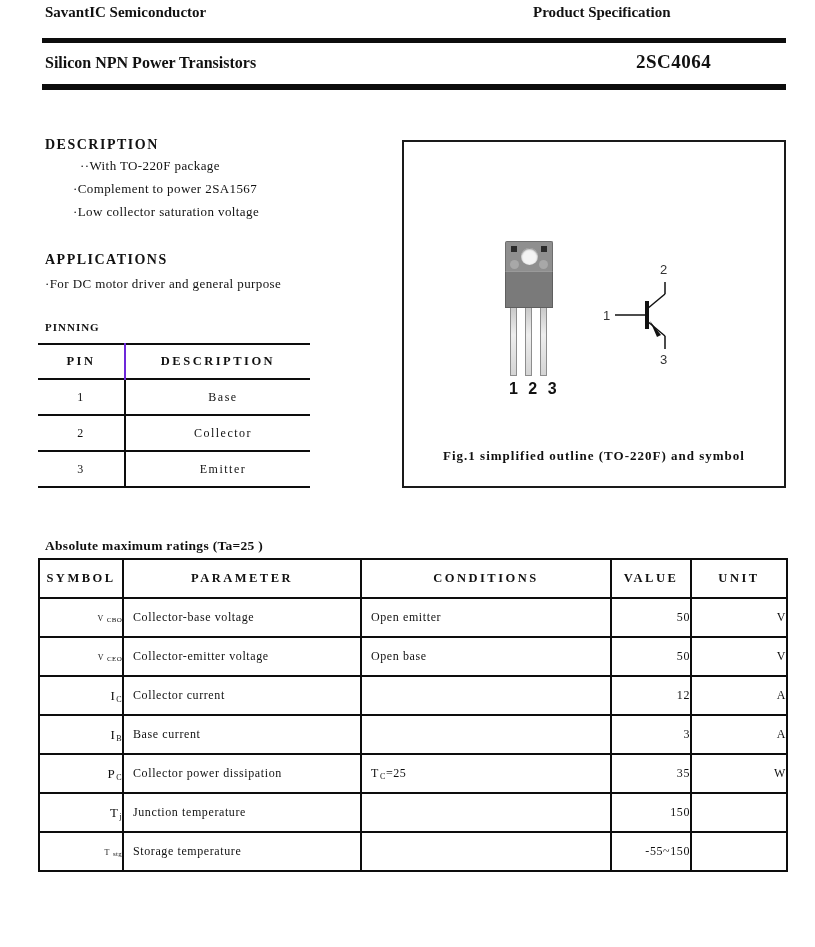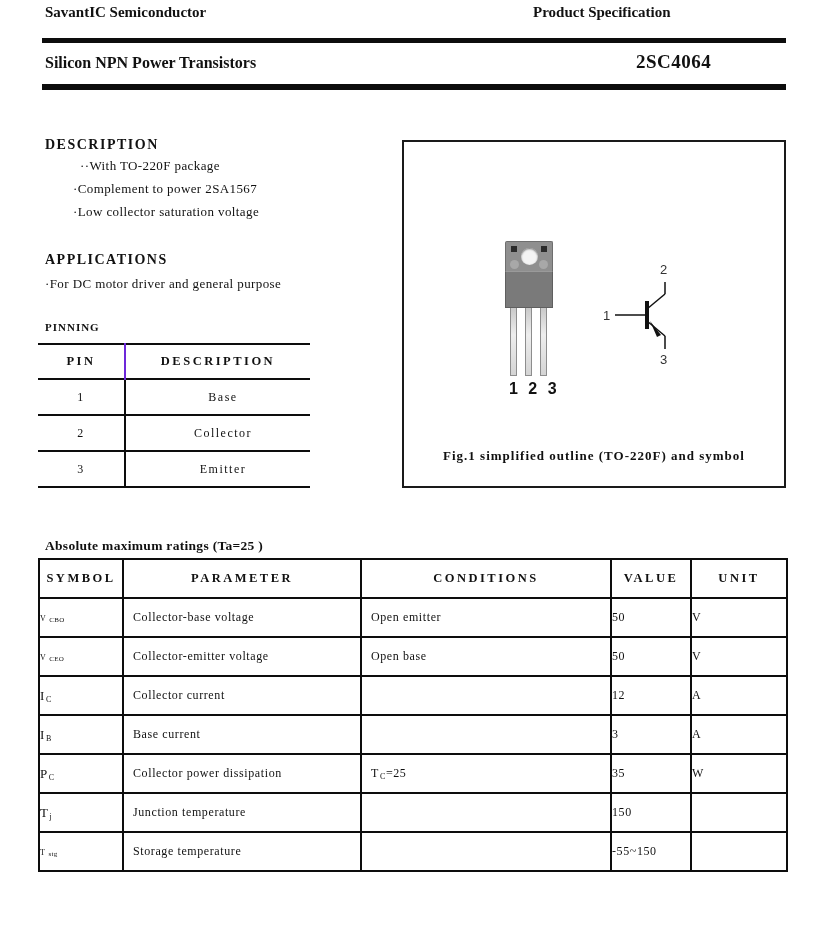--- a/index.html
+++ b/index.html
@@ -65,21 +65,21 @@
   .fig-caption { left: 402px; top: 448px; width: 384px; text-align: center; font-weight: bold; font-size: 13px; letter-spacing: 1px; }
 
   
   .ratings-title { left: 45px; top: 538px; font-weight: bold; font-size: 13.5px; letter-spacing: 0.3px; }
   .rt { left: 38px; top: 558px; width: 748px; border-collapse: collapse; table-layout: fixed; border: 2px solid #0d0d0d; }
   .rt col.c1 { width: 84px; } .rt col.c2 { width: 238px; } .rt col.c3 { width: 250px; }
   .rt col.c4 { width: 80px; } .rt col.c5 { width: 96px; }
   .rt th, .rt td { border: 2px solid #0d0d0d; }
   .rt th { height: 39px; font-size: 12.5px; font-weight: bold; letter-spacing: 2.5px; text-align: center; }
   .rt td { height: 39px; font-size: 12px; letter-spacing: 0.6px; }
-  .rt td.c-sym, .rt td.c-val, .rt td.c-unit { text-align: left; border-radius: 15px; }
+  .rt td.c-sym, .rt td.c-val, .rt td.c-unit { text-align: right; border-radius: 15px; }
   .rt td.c-par, .rt td.c-cond { padding-left: 9px; text-align: left; }
   .sym-main { font-size: 13px; }
   .sym-sub { font-size: 8px; vertical-align: -2px; margin-left: 1px; letter-spacing: 0.3px; }
   .sym-tiny .sym-main { font-size: 8px; letter-spacing: 0.5px; }
   .sym-tiny .sym-sub { font-size: 7px; vertical-align: -1px; margin-left: 3px; }
   .cond-sub { font-size: 8px; vertical-align: -2px; margin-left: 1px; }
 </style>
 </head>
 <body>
 

